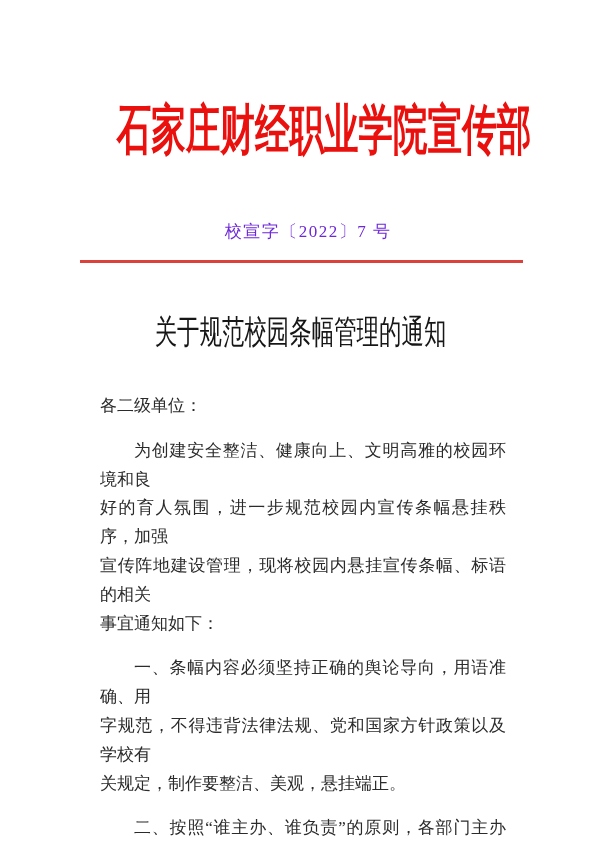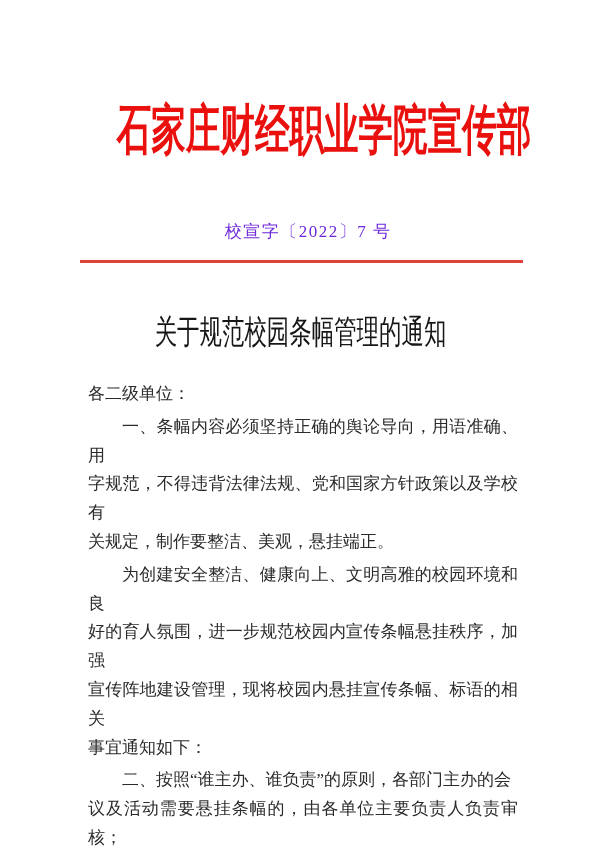--- a/index.html
+++ b/index.html
@@ -88,21 +88,21 @@
     position: absolute;
     top: 376px;
     left: 84px;
     width: 438px;
     font-size: 17px;
     line-height: 28.8px;
     color: #2b2b2b;
     text-align: justify;
   }
   .doc-body p {
-    margin: 4px;
+    margin: 16px;
     white-space: pre-line;
   }
   .doc-body p.para {
     text-indent: 2em;
   }
 </style>
 </head>
 <body>
 
 <div class="page">
@@ -110,27 +110,27 @@
   <h1 class="letterhead"><span class="letterhead-inner">石家庄财经职业学院宣传部</span></h1>
 
   <div class="doc-number">校宣字〔2022〕7 号</div>
 
   <hr class="red-rule">
 
   <h2 class="doc-title"><span class="doc-title-inner">关于规范校园条幅管理的通知</span></h2>
 
   <div class="doc-body">
     <p class="salutation">各二级单位：</p>
-    <p class="para">一、条幅内容必须坚持正确的舆论导向，用语准确、用
-字规范，不得违背法律法规、党和国家方针政策以及学校有
-关规定，制作要整洁、美观，悬挂端正。</p>
     <p class="para">为创建安全整洁、健康向上、文明高雅的校园环境和良
 好的育人氛围，进一步规范校园内宣传条幅悬挂秩序，加强
 宣传阵地建设管理，现将校园内悬挂宣传条幅、标语的相关
 事宜通知如下：</p>
+    <p class="para">一、条幅内容必须坚持正确的舆论导向，用语准确、用
+字规范，不得违背法律法规、党和国家方针政策以及学校有
+关规定，制作要整洁、美观，悬挂端正。</p>
     <p class="para">二、按照“谁主办、谁负责”的原则，各部门主办的会
 议及活动需要悬挂条幅的，由各单位主要负责人负责审核；
 校级学生组织开展的学生活动需要悬挂条幅的，由校团委负
 责审核；二级学院学生组织开展的学生活动需要悬挂条幅的，
 由二级学院相关负责人负责审核；与校内部门、二级学院有
 业务联系的校外单位的非盈利性宣传条幅，由其合作的校内</p>
   </div>
 
 </div>
 

